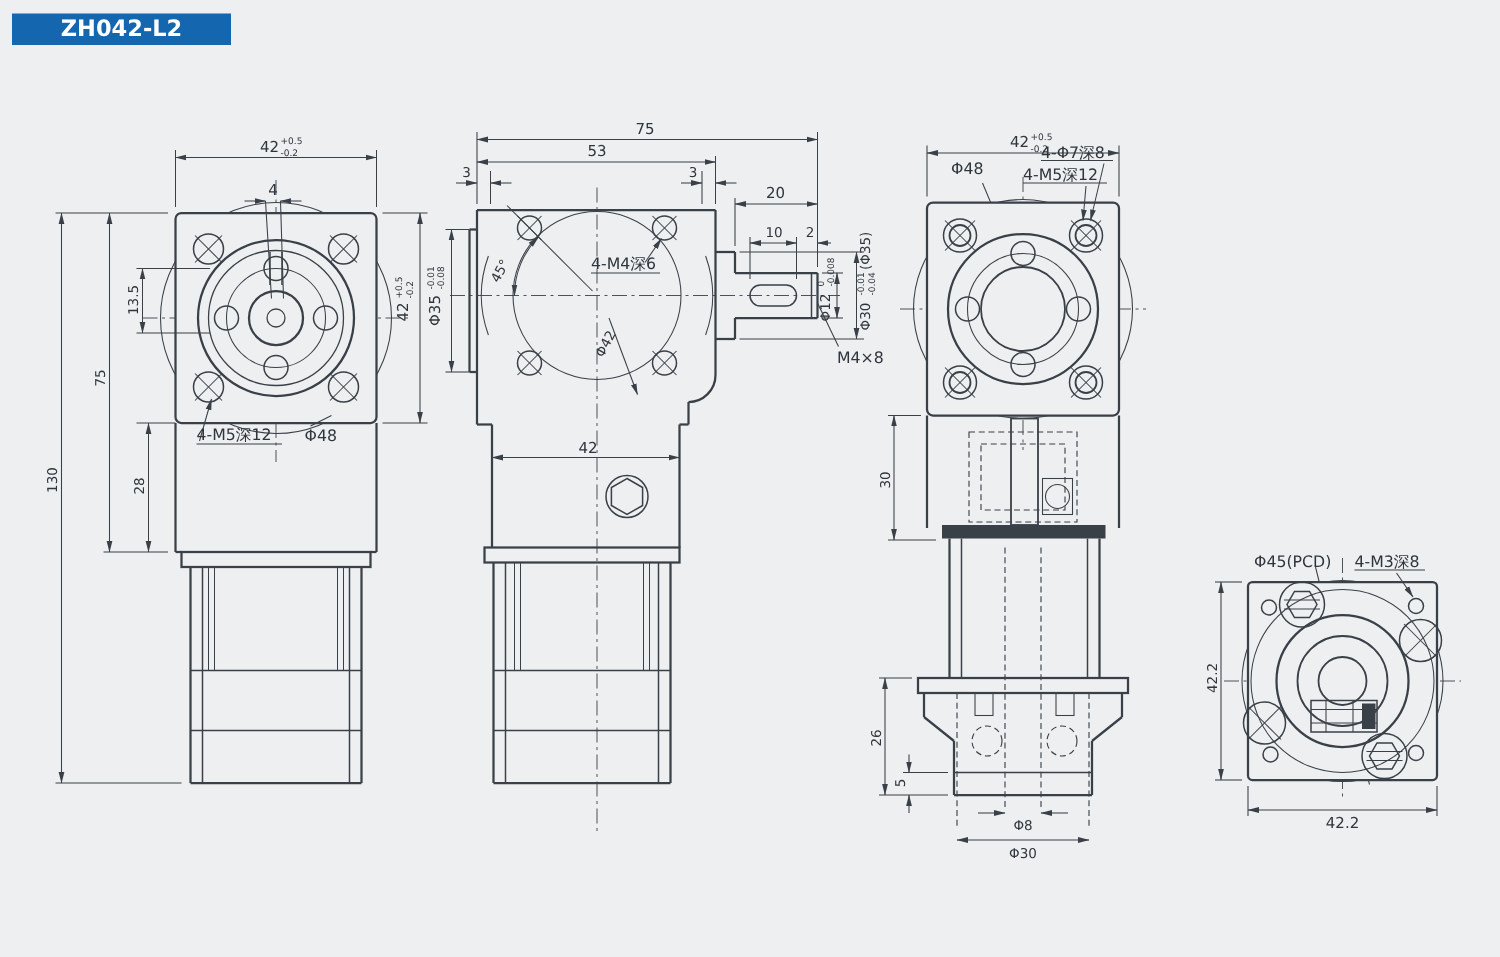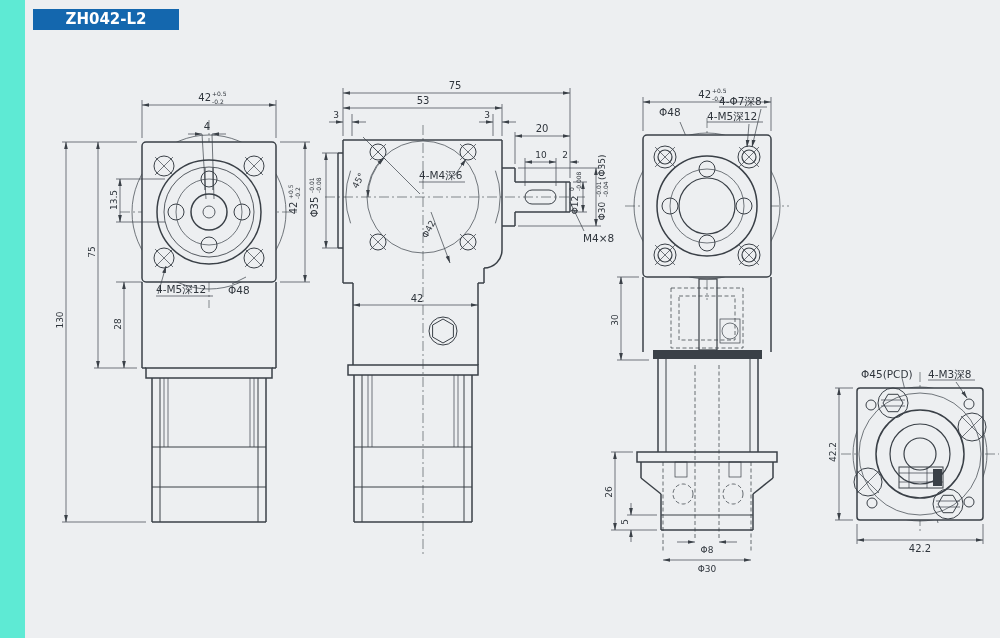--- a/index.html
+++ b/index.html
@@ -1,16 +1,16 @@
 <!DOCTYPE html>
 <html><head>
 <meta charset="utf-8">
 <style>
   html,body{margin:0;padding:0;background:#dfe3e6;}
-  .stage{width:864px;height:638px;background:#5eead4;position:relative;font-family:"DejaVu Sans","Liberation Sans",sans-serif;padding-left:25px;}
+  .stage{width:864px;height:638px;background:#a21caf;position:relative;font-family:"DejaVu Sans","Liberation Sans",sans-serif;}
   svg{display:block}
   svg text{font-family:"DejaVu Sans","Liberation Sans",sans-serif;fill:#2f353c;}
   .t{font-size:10px}
   .ts{font-size:9px}
   .tt{font-size:6px}
   .lb{font-size:10.5px}
   .ttl{font-size:15px;font-weight:bold;fill:#ffffff}
   g.draw{stroke:#3a4047;fill:none;stroke-linecap:butt;stroke-linejoin:miter}
   .w1{stroke-width:1.5}
   .w2{stroke-width:1}

